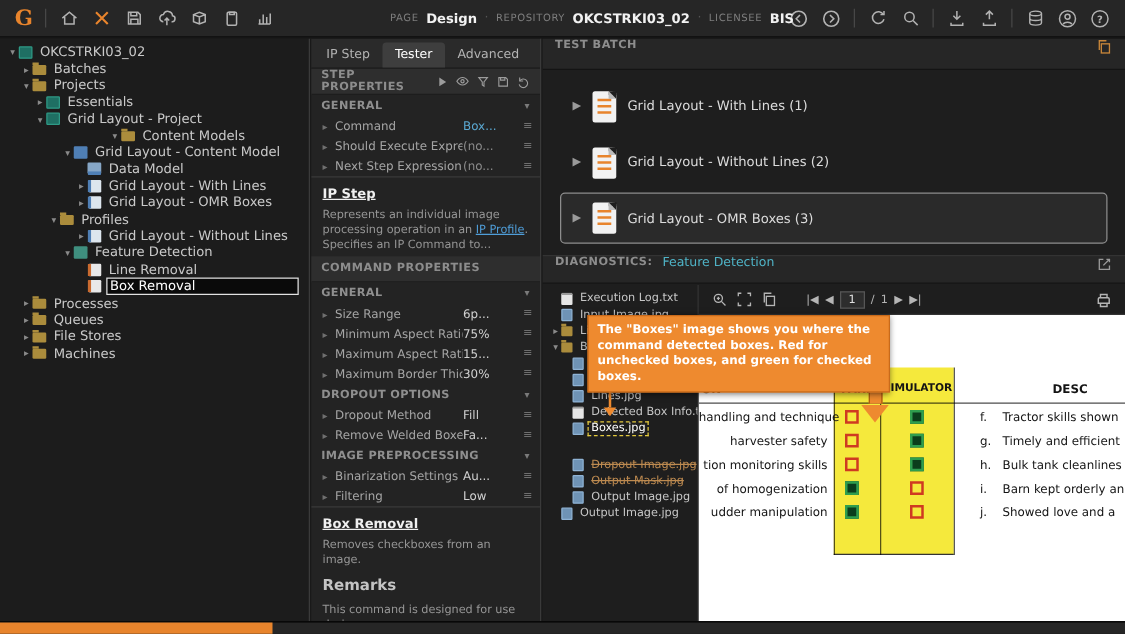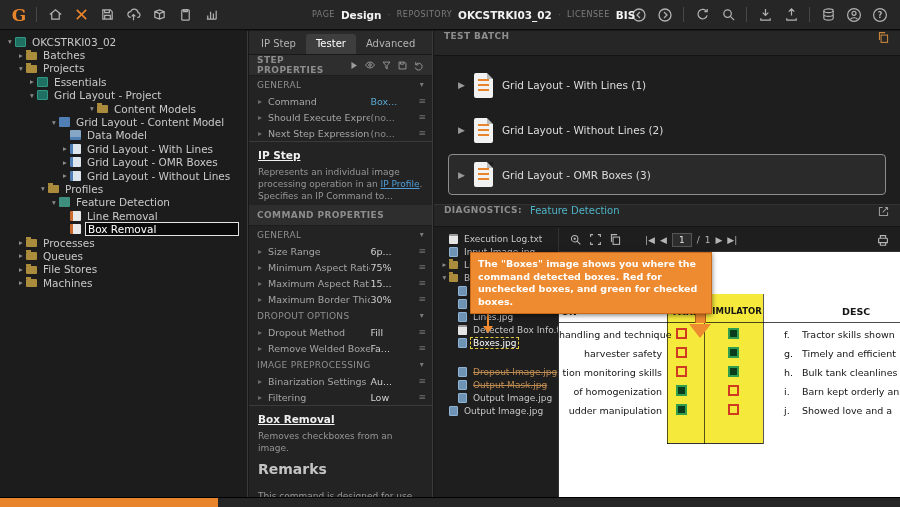--- a/index.html
+++ b/index.html
@@ -35,35 +35,35 @@
 .icon-step{background:#e9e9e9;border-left:3px solid #c96a2f}
 .tlabel{font-size:10.5px;line-height:12px;padding:0 2px}
 .trow.selected .tlabel{flex:1;margin-right:8px;border:1px solid #e2e2e2;background:#0a0a0a;color:#fff}
 
 .middle{position:absolute;top:31px;left:249px;width:184px;bottom:10px;background:#232323;border-right:1px solid #3a3a3a;display:flex;flex-direction:column;overflow:hidden;z-index:5}
 .tabbar{height:24px;background:#2a2a2a;display:flex;align-items:flex-end;padding-left:2px;border-bottom:1px solid #191919;flex:none}
 .tab{padding:4px 10px 5px;font-size:10px;color:#b3b3b3}
 .tab.active{background:#3e3e3e;color:#fff;border-radius:3px 3px 0 0}
 .phead{height:21px;background:#2e2e2e;display:flex;align-items:center;padding:0 8px;color:#8d8d8d;font-size:9px;font-weight:bold;letter-spacing:.4px;border-bottom:1px solid #1d1d1d;flex:none}
 .pico{margin-left:auto;display:flex;gap:5px;align-items:center;color:#9c9c9c}
-.sechead{display:flex;align-items:center;height:17px;padding:0 8px;color:#8f8f8f;font-weight:normal;font-size:9px;letter-spacing:.3px;flex:none}
+.sechead{display:flex;align-items:center;height:17px;padding:0 8px;color:#8f8f8f;font-weight:bold;font-size:9px;letter-spacing:.3px;flex:none}
 .secchev{margin-left:auto;color:#7a7a7a;font-size:8px}
 .prow{display:flex;align-items:center;height:16px;padding:0 6px 0 9px;font-size:9.5px;color:#a5a5a5;flex:none}
 .pexp{color:#6f6f6f;width:10px;font-size:8px;flex:none}
 .plabel{flex:1;white-space:nowrap;overflow:hidden}
 .pval{width:45px;color:#d0d0d0;white-space:nowrap;overflow:hidden;flex:none}
 .pval.value_style-accent{color:#5aa7d0}
 .pval.value_style-dim{color:#8a8a8a}
 .pmenu{color:#6f6f6f;flex:none;margin-left:3px;font-size:9px}
 .docsec{border-top:1px solid #3a3a3a;padding:7px 9px;flex:none;overflow:hidden}
 .docsec.grow{flex:1}
 .doctitle{color:#f0f0f0;font-weight:bold;font-size:10.5px;text-decoration:underline;margin-bottom:5px}
 .docbody{color:#969696;font-size:9px;line-height:1.35}
 .doclink{color:#4f9ed9;text-decoration:underline}
-.remarks{color:#c4c4c4;font-size:14px;font-weight:bold;margin:7px 0 13px}
+.remarks{color:#c4c4c4;font-size:12px;font-weight:bold;margin:7px 0 7px}
 .ipstep-doc{height:64px}
 
 .rightpanel{position:absolute;top:31px;left:434px;right:0;bottom:10px;background:#1e1e1e;overflow:hidden;z-index:4}
 .rp-head{height:25px;background:#262626;border-bottom:1px solid #141414;display:flex;align-items:flex-start;padding:0 10px;color:#8d8d8d;font-size:9px;font-weight:bold;letter-spacing:.4px}
 .batchlist{height:148px;padding:9px 14px;display:flex;flex-direction:column;gap:4px}
 .brow{display:flex;align-items:center;gap:9px;height:43px;padding:0 9px;border:1px solid transparent;border-radius:4px}
 .brow.selected{border-color:#8d8d8d;background:#2a2a2a}
 .bexp{color:#9a9a9a;font-size:9px}
 .page-ic{width:19px;height:25px;background:#f2f2f2;border-radius:2px;position:relative;flex:none}
 .page-ic::before{content:"";position:absolute;left:4px;right:4px;top:6px;height:2px;background:#e8842c;box-shadow:0 5px 0 #e8842c,0 10px 0 #e8842c}
@@ -286,30 +286,30 @@
       <span class="ti icon-page"></span>
       <span class="tlabel">Grid Layout - With Lines</span>
     </div>
 
     <div class="trow" style="padding-left: 60px;">
       <span class="texp expander-closed"></span>
       <span class="ti icon-page"></span>
       <span class="tlabel">Grid Layout - OMR Boxes</span>
     </div>
 
-    <div class="trow" style="padding-left: 60px;">
-      <span class="texp expander-closed"></span>
-      <span class="ti icon-page"></span>
-      <span class="tlabel">Grid Layout - Without Lines</span>
-    </div>
-
     <div class="trow" style="padding-left: 38px;">
       <span class="texp expander-open"></span>
       <span class="ti icon-folder"></span>
       <span class="tlabel">Profiles</span>
+    </div>
+
+    <div class="trow" style="padding-left: 60px;">
+      <span class="texp expander-closed"></span>
+      <span class="ti icon-page"></span>
+      <span class="tlabel">Grid Layout - Without Lines</span>
     </div>
 
     <div class="trow" style="padding-left: 49px;">
       <span class="texp expander-open"></span>
       <span class="ti icon-profile"></span>
       <span class="tlabel">Feature Detection</span>
     </div>
 
     <div class="trow" style="padding-left: 60px;">
       <span class="texp expander-none"></span>

